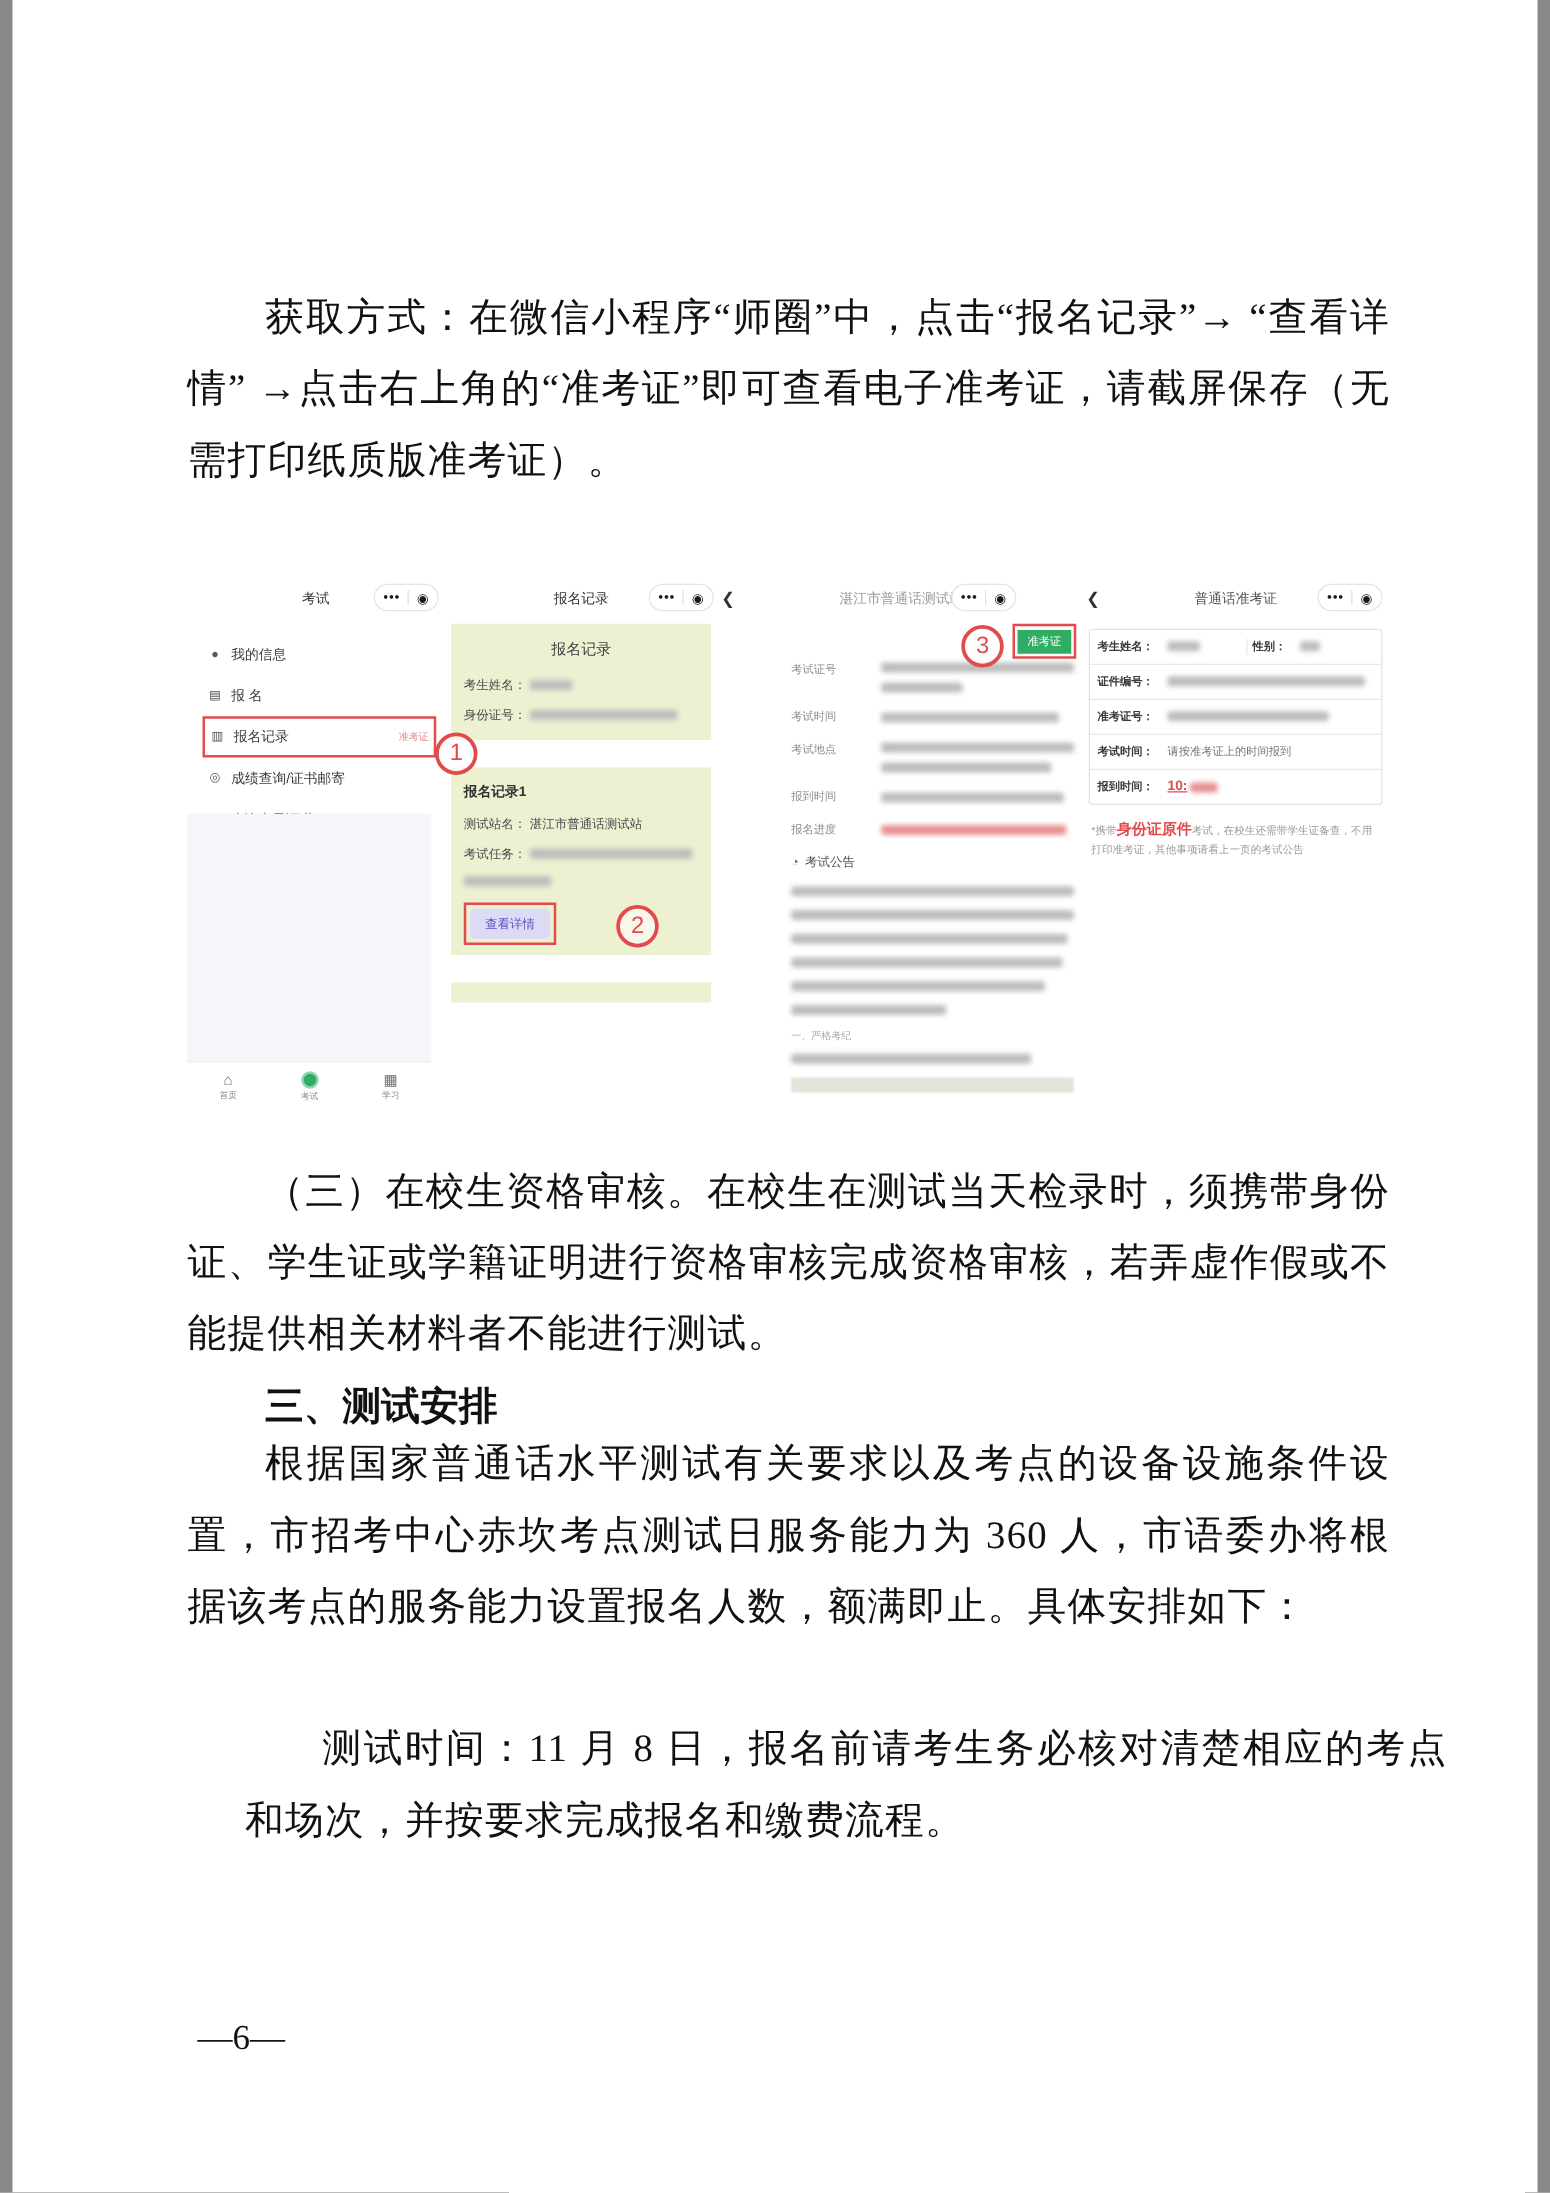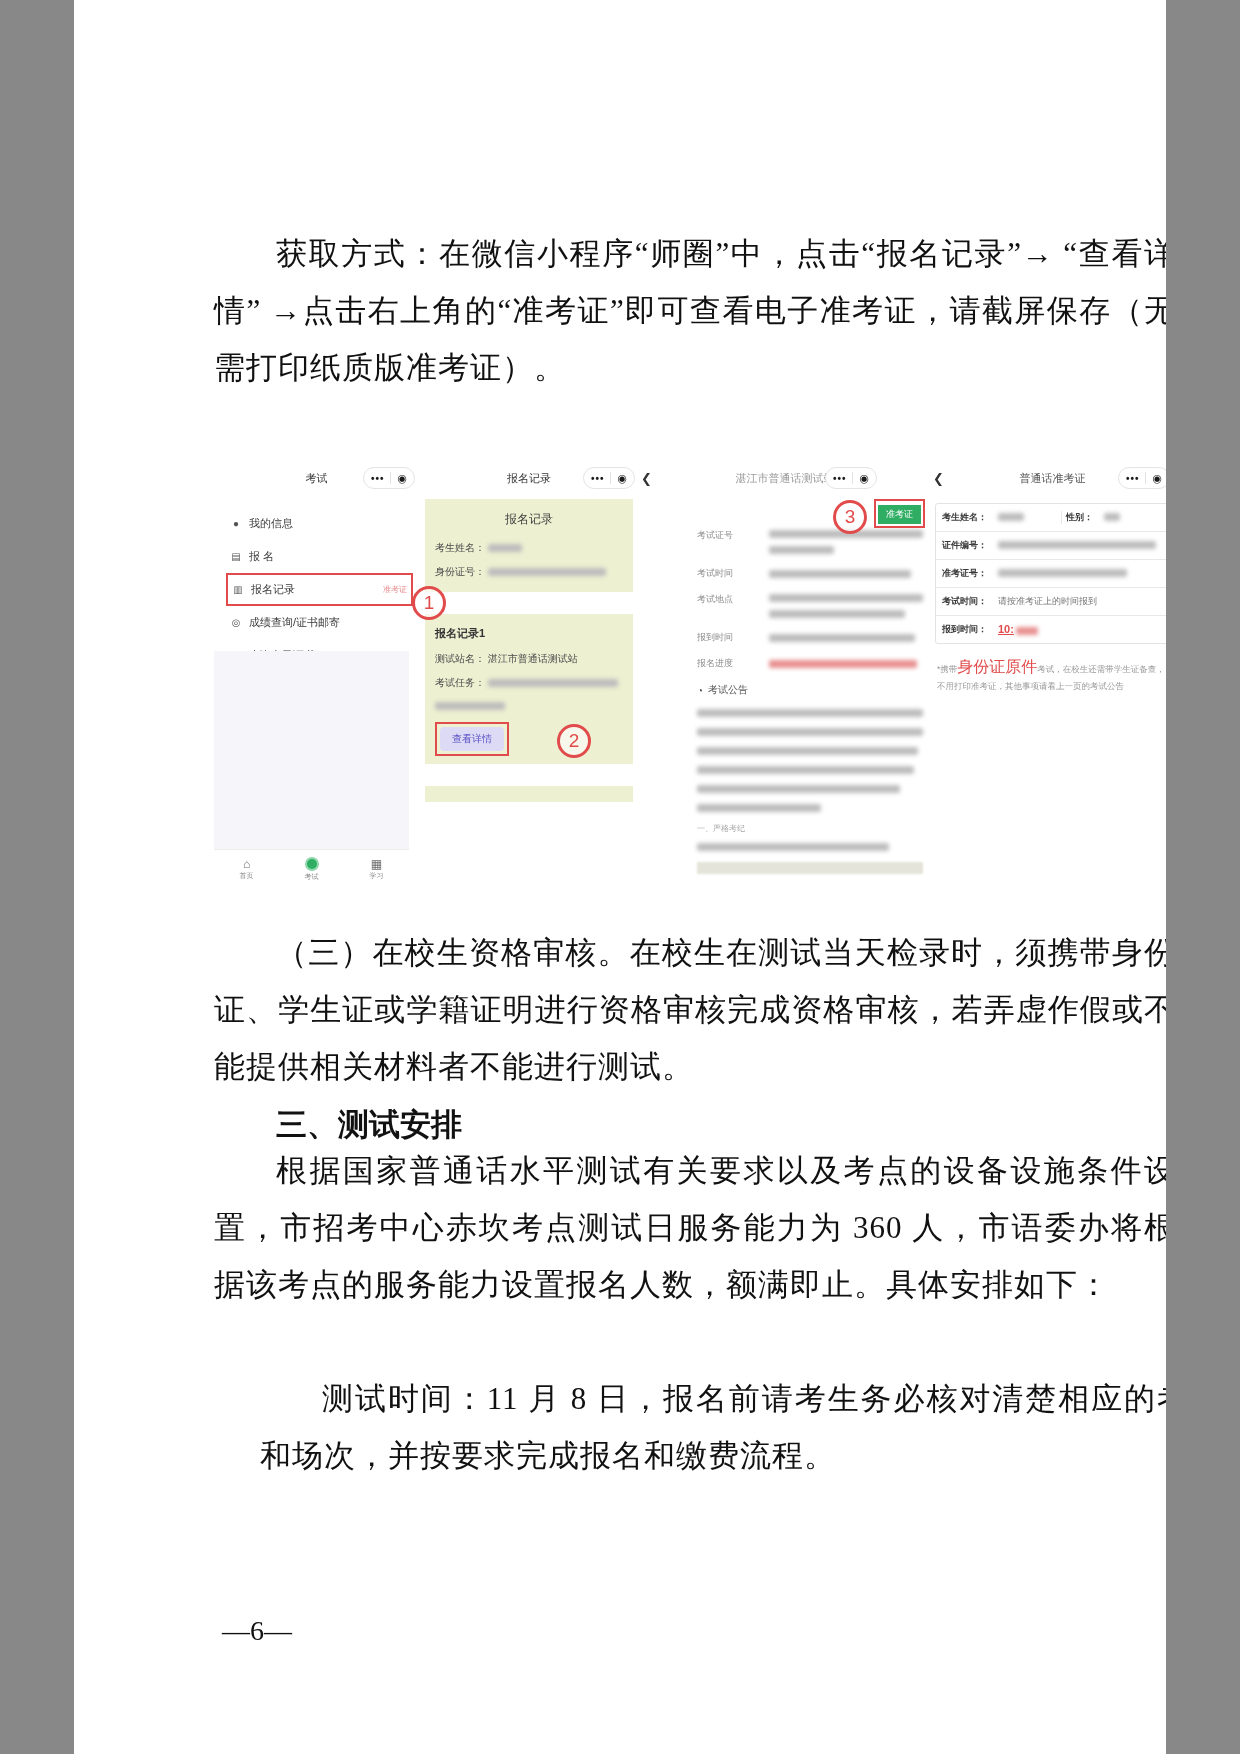--- a/index.html
+++ b/index.html
@@ -1,18 +1,18 @@
 <!DOCTYPE html>
 <html><head>
 <meta charset="utf-8">
 <style>
   * { margin:0; padding:0; box-sizing:border-box; }
   html,body { background:#888; }
   .page {
-    position:relative; width:1092px; height:1754px; margin:0 auto;
+    position:relative; width:1220px; height:1754px; margin:0 auto;
     background:#ffffff; overflow:hidden;
     font-family:"Liberation Serif","DejaVu Serif",serif; color:#111;
   }
   .para {
     position:absolute; left:140px; width:962px;
     font-size:31px; line-height:57px; text-align:justify;
     text-indent:2em; letter-spacing:1px;
   }
   .heading {
     position:absolute; left:140px; width:962px;
@@ -93,21 +93,21 @@
   
   .s4 { left:717px; width:243px; height:445px; }
   .s4 .tbl { margin:10px 4px 0 4px; border:1px solid #e3e3e3; border-radius:3px; font-size:9px; color:#333; }
   .trow { display:flex; border-bottom:1px solid #e8e8e8; padding:7px 6px; align-items:flex-start; gap:4px; }
   .trow:last-child { border-bottom:none; }
   .trow .tl { width:52px; flex:none; font-weight:bold; color:#3a3a3a; }
   .trow .tv { flex:1; color:#777; }
   .trow .tdiv { width:1px; align-self:stretch; background:#e8e8e8; }
   .redval { color:#e14b4b; font-weight:bold; font-size:11px;text-decoration:underline; }
   .s4 .note { margin:10px 6px 0 6px; font-size:8.5px; color:#9a9a9a; line-height:1.6; filter:blur(0.4px); }
-  .s4 .note .hlred { color:#e14b4b; font-weight:normal; font-size:16px; filter:none;text-align:center; }
+  .s4 .note .hlred { color:#e14b4b; font-weight:bold; font-size:12px; filter:none;text-align:center; }
 </style>
 </head>
 <body>
 
 <div class="page">
 
   <p class="para" style="top:225px;">获取方式：在微信小程序“师圈”中，点击“报名记录”→ “查看详情” →点击右上角的“准考证”即可查看电子准考证，请截屏保存（无需打印纸质版准考证）。</p>
 
   <div class="shots">
 

